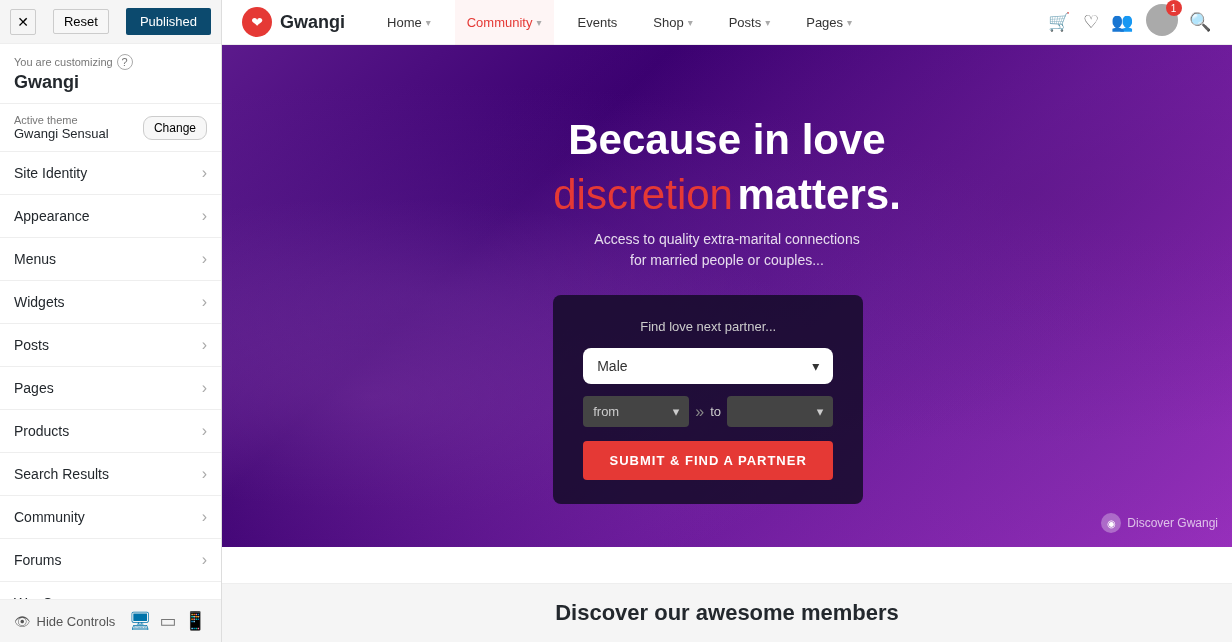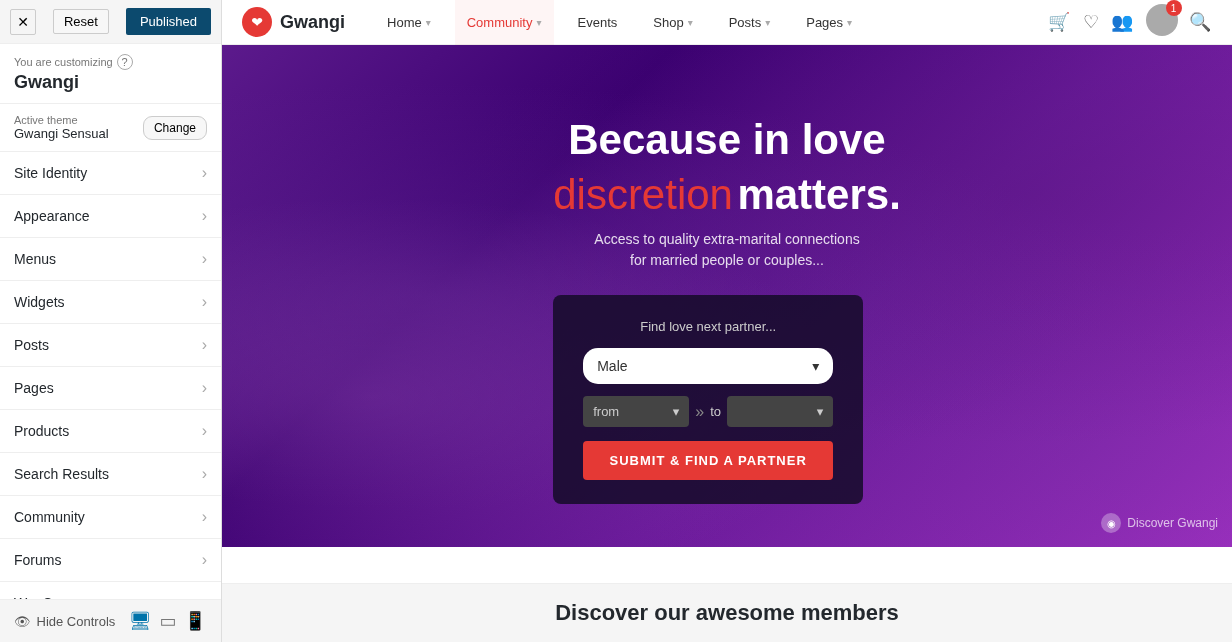--- a/index.html
+++ b/index.html
@@ -348,21 +348,21 @@
     .find-partner-label {
       color: #ccc;
       font-size: 13px;
       text-align: center;
       margin-bottom: 14px;
     }
 
     .gender-select {
       background: #fff;
       border: none;
-      border-radius: 15px;
+      border-radius: 8px;
       padding: 10px 14px;
       font-size: 14px;
       width: 100%;
       display: flex;
       align-items: center;
       justify-content: space-between;
       cursor: pointer;
       margin-bottom: 12px;
       color: #333;
     }

